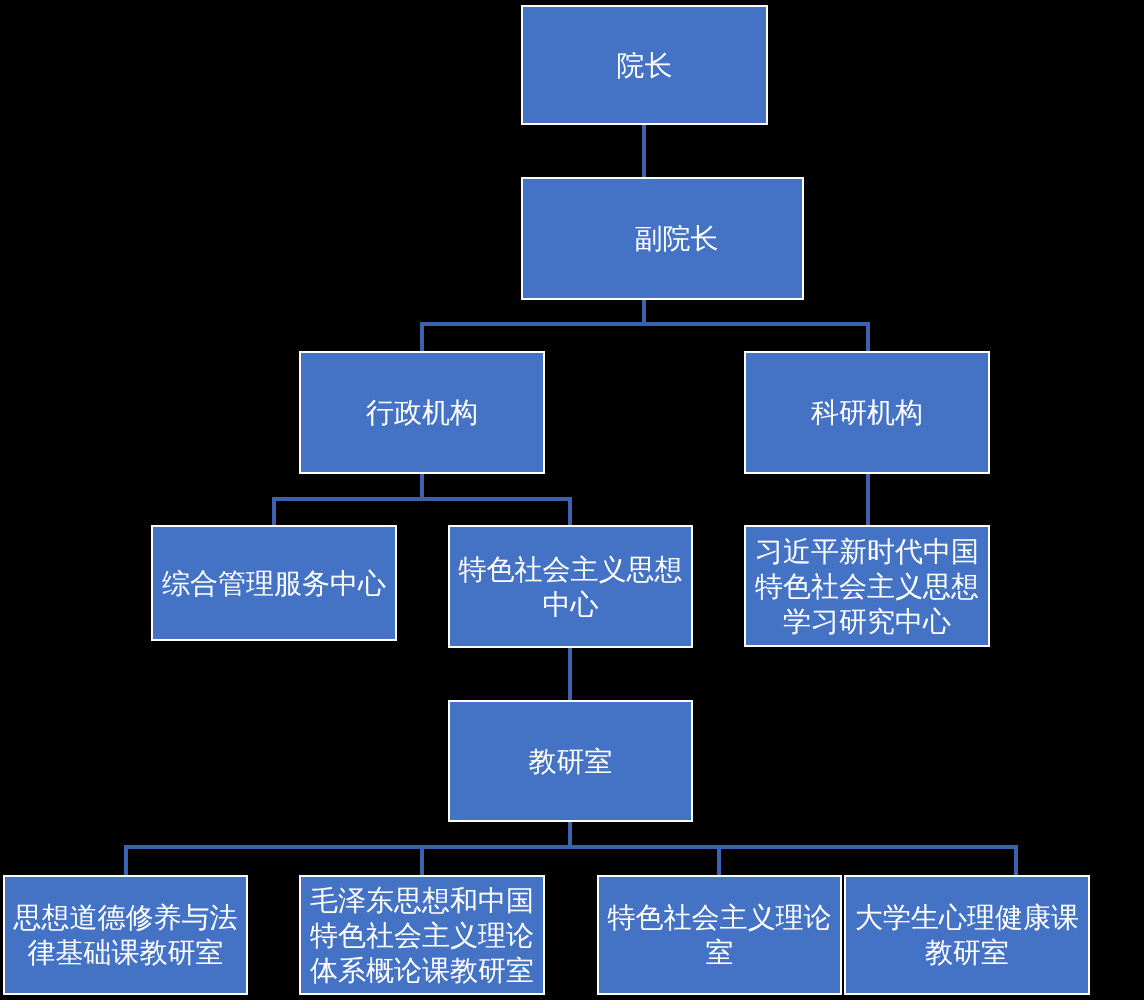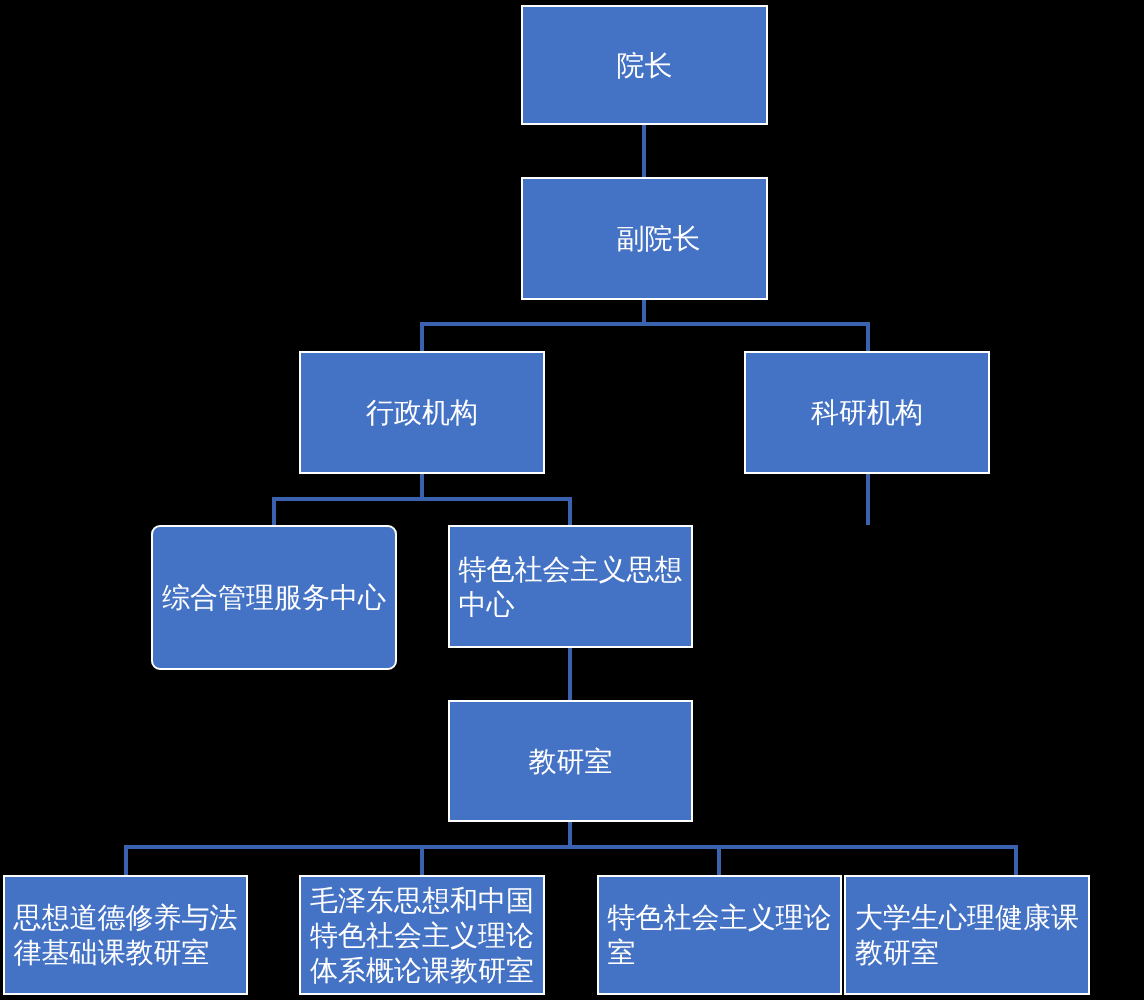--- a/index.html
+++ b/index.html
@@ -17,21 +17,21 @@
   }
   .node {
     position: absolute;
     box-sizing: border-box;
     background: #4472C4;
     border: 2px solid #FFFFFF;
     color: #FFFFFF;
     display: flex;
     align-items: center;
     justify-content: center;
-    text-align: left;
+    text-align: center;
     font-size: 28px;
     line-height: 35px;
     white-space: pre-line;
     font-weight: 400;
   }
   .connector {
     position: absolute;
     background: #3A62AE;
   }
 </style>
@@ -58,31 +58,34 @@
 
   <div class="connector" style="left:568px; top:822px; width:4px; height:25px;"></div>
   <div class="connector" style="left:124px; top:845px; width:894px; height:4px;"></div>
   <div class="connector" style="left:124px; top:845px; width:4px; height:30px;"></div>
   <div class="connector" style="left:420px; top:845px; width:4px; height:30px;"></div>
   <div class="connector" style="left:717px; top:845px; width:4px; height:30px;"></div>
   <div class="connector" style="left:1014px; top:845px; width:4px; height:30px;"></div>
 
   <div class="node" style="left:521px; top:5px; width:247px; height:120px;">院长</div>
 
-  <div class="node" style="left:521px; top:177px; width:247px; height:123px;padding-left:28px;">副院长</div>
+  <div class="node" style="left:521px; top:177px; width:283px; height:123px;padding-left:28px;">副院长</div>
 
   <div class="node" style="left:299px; top:351px; width:246px; height:123px;">行政机构</div>
 
   <div class="node" style="left:744px; top:351px; width:246px; height:123px;">科研机构</div>
 
-  <div class="node" style="left:151px; top:525px; width:246px; height:145px;border-radius:9px;">综合管理服务中心</div>
+  <div class="node" style="left:151px; top:525px; width:246px; height:116px;">综合管理服务中心</div>
 
   <div class="node" style="left:448px; top:525px; width:245px; height:123px;">特色社会主义思想
 中心</div>
 
+  <div class="node" style="left:744px; top:525px; width:246px; height:122px;">习近平新时代中国
+特色社会主义思想
+学习研究中心</div>
 
   <div class="node" style="left:448px; top:700px; width:245px; height:122px;">教研室</div>
 
   <div class="node" style="left:3px; top:875px; width:245px; height:120px;">思想道德修养与法
 律基础课教研室</div>
 
   <div class="node" style="left:299px; top:875px; width:246px; height:120px;">毛泽东思想和中国
 特色社会主义理论
 体系概论课教研室</div>
 

